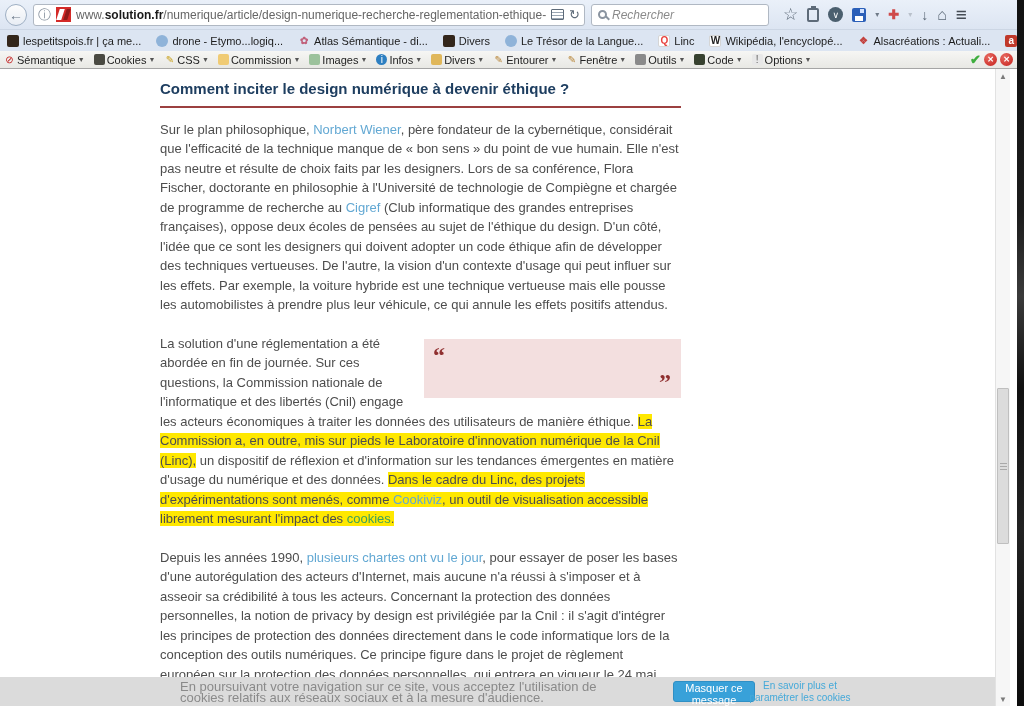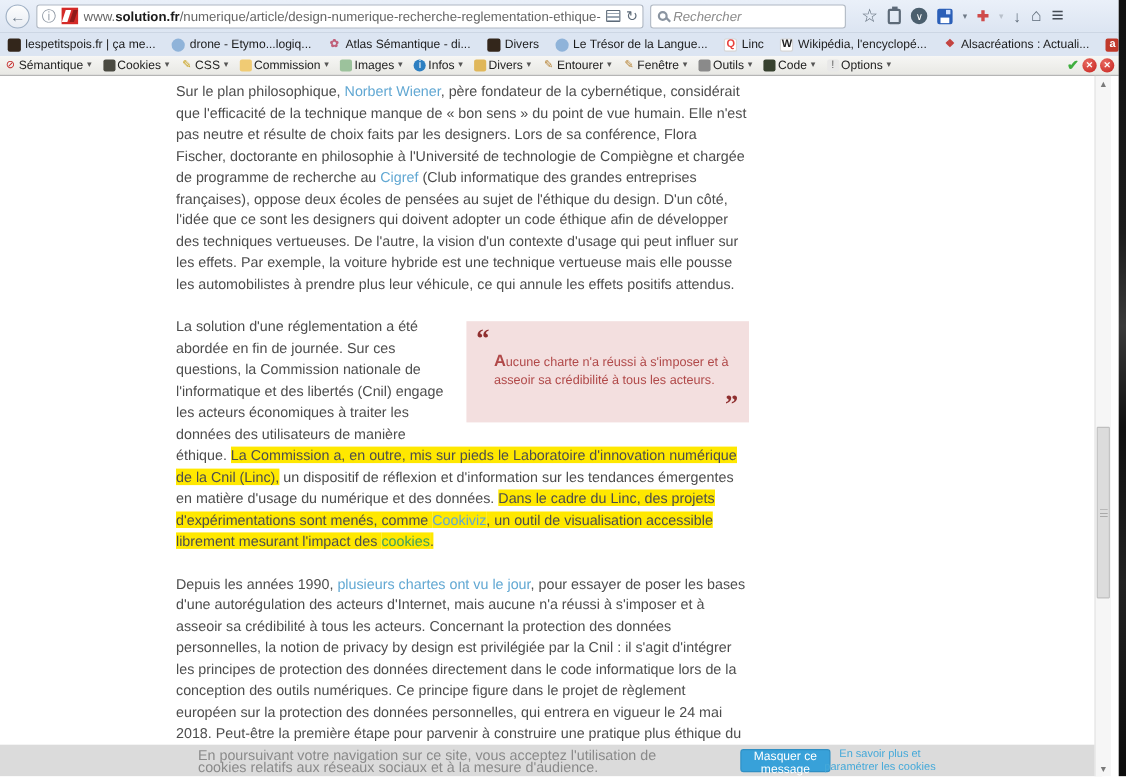--- a/index.html
+++ b/index.html
@@ -240,27 +240,27 @@
         </span>
         <span class="dt-status">
           <span class="st-check">✔</span>
           <span class="st-err">✕</span>
           <span class="st-err">✕</span>
         </span>
       </div>
 
     <div class="content">
       <div class="article">
+        <h2>Comment inciter le design numérique à devenir éthique ?</h2>
 
         <div class="para"><span>Sur le plan philosophique, </span><a class="lnk">Norbert Wiener</a><span>, père fondateur de la cybernétique, considérait que l'efficacité de la technique manque de « bon sens » du point de vue humain. Elle n'est pas neutre et résulte de choix faits par les designers. Lors de sa conférence, Flora Fischer, doctorante en philosophie à l'Université de technologie de Compiègne et chargée de programme de recherche au </span><a class="lnk">Cigref</a><span> (Club informatique des grandes entreprises françaises), oppose deux écoles de pensées au sujet de l'éthique du design. D'un côté, l'idée que ce sont les designers qui doivent adopter un code éthique afin de développer des techniques vertueuses. De l'autre, la vision d'un contexte d'usage qui peut influer sur les effets. Par exemple, la voiture hybride est une technique vertueuse mais elle pousse les automobilistes à prendre plus leur véhicule, ce qui annule les effets positifs attendus.</span></div>
 
         <div class="para p2wrap">
           <aside class="pullquote">
             <span class="oq">“</span>
-            <p><span class="dropcap">A</span><span>ucune charte n'a réussi à s'imposer et à asseoir sa crédibilité à tous les acteurs.</span></p>
             <span class="cq">”</span>
           </aside>
           <span><span>La solution d'une réglementation a été abordée en fin de journée. Sur ces questions, la Commission nationale de l'informatique et des libertés (Cnil) engage les acteurs économiques à traiter les données des utilisateurs de manière éthique. </span><span class="hl">La Commission a, en outre, mis sur pieds le Laboratoire d'innovation numérique de la Cnil (Linc),</span><span> un dispositif de réflexion et d'information sur les tendances émergentes en matière d'usage du numérique et des données. </span><span class="hl">Dans le cadre du Linc, des projets d'expérimentations sont menés, comme </span><a class="hl lnk">Cookiviz</a><span class="hl">, un outil de visualisation accessible librement mesurant l'impact des </span><a class="hl lnk-g">cookies</a><span class="hl">.</span></span>
         </div>
 
         <div class="para"><span>Depuis les années 1990, </span><a class="lnk">plusieurs chartes ont vu le jour</a><span>, pour essayer de poser les bases d'une autorégulation des acteurs d'Internet, mais aucune n'a réussi à s'imposer et à asseoir sa crédibilité à tous les acteurs. Concernant la protection des données personnelles, la notion de </span><span class="ital">privacy by design</span><span> est privilégiée par la Cnil : il s'agit d'intégrer les principes de protection des données directement dans le code informatique lors de la conception des outils numériques. Ce principe figure dans le projet de règlement européen sur la protection des données personnelles, qui entrera en vigueur le 24 mai 2018. Peut-être la première étape pour parvenir à construire une pratique plus éthique du design.</span></div>
 
       </div>
     </div>
 

